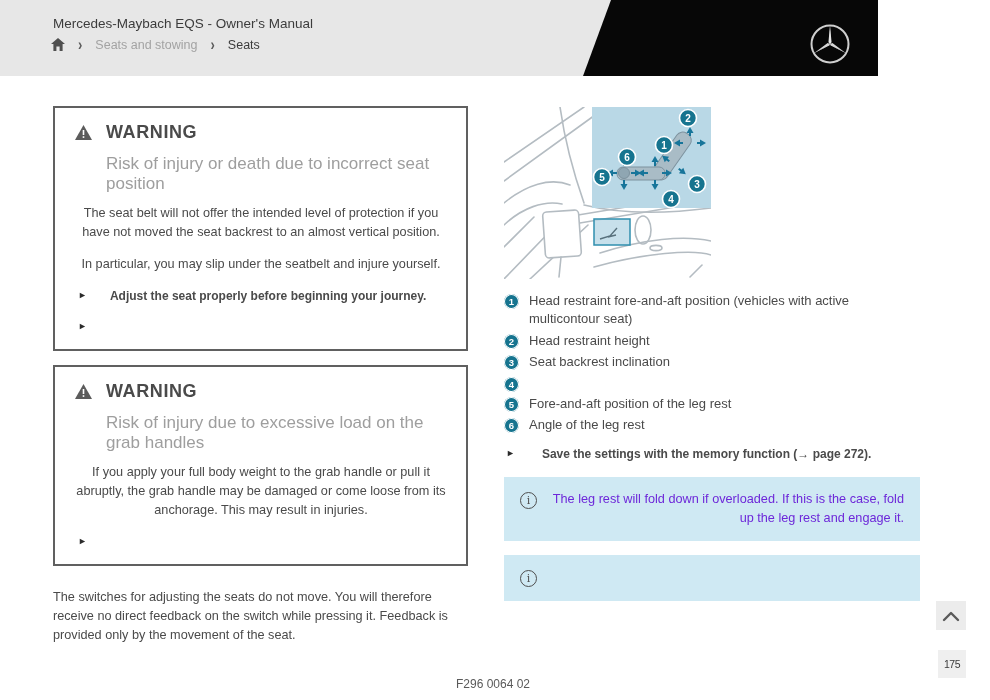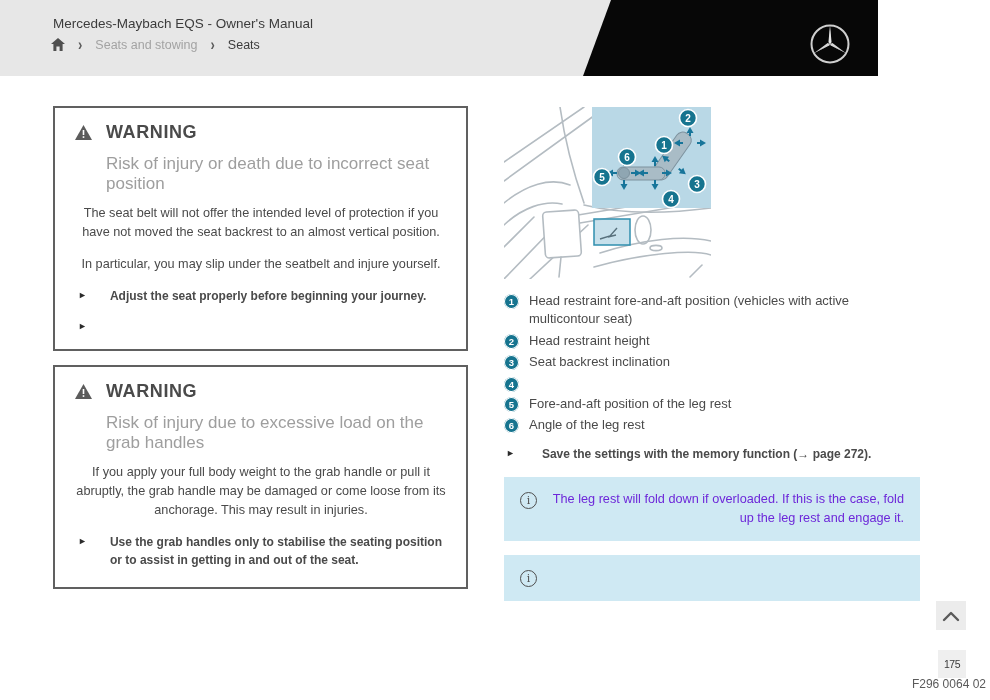--- a/index.html
+++ b/index.html
@@ -43,21 +43,21 @@
                 justify-content:center; margin-top:2px; box-shadow:0 0 0 1px #ffffff inset; }
   .legend-text { font-size:13px; line-height:1.42; color:#4a4a4a; }
   #action-row { display:flex; gap:27px; margin-top:10px; padding-left:2px; }
   .note-box { background:#cfe9f3; display:flex; gap:15px; padding:13px 16px 14px 16px; margin-top:14px; }
   .info-icon { flex:0 0 auto; width:17px; height:17px; border:1.3px solid #4e4e4e; border-radius:50%;
                display:flex; align-items:center; justify-content:center; font-size:11px;
                color:#4e4e4e; margin-top:2px; font-family:"DejaVu Serif",serif; }
   .note-text { font-size:12.7px; line-height:1.48; color:#6d28d9;text-align:right; }
 
   
-  #figure-caption { position:absolute; left:0; top:677px; width:986px; text-align:right;
+  #figure-caption { position:absolute; left:0; top:677px; width:986px; text-align:center;
                     font-size:12px; color:#5a5a5a; }
   #scroll-top-btn { position:absolute; left:936px; top:601px; width:30px; height:29px;
                     background:#ececec; display:flex; align-items:center; justify-content:center;
                     cursor:pointer; }
   #page-badge { position:absolute; left:938px; top:650px; width:28px; height:28px;
                 background:#efefef; display:flex; align-items:center; justify-content:center;
                 font-size:10.5px; color:#3a3a3a; letter-spacing:-0.5px; }
 </style>
 </head>
 <body>
@@ -126,24 +126,24 @@
           </svg>
       </span>
       <span>
         <div class="warn-title">WARNING</div>
         <div class="warn-sub">Risk of injury due to excessive load on the grab handles</div>
       </span>
     </div>
     <div class="warn-p">If you apply your full body weight to the grab handle or pull it abruptly, the grab handle may be damaged or come loose from its anchorage. This may result in injuries.</div>
     <div class="bullet-row">
       <span class="bullet-mark">►</span>
-      <span class="bullet-text">Use the grab handles only to stabilise the seating position or to assist in getting in and out of the seat.</span>
-    </div>
-  </div>
-
+    </div>
+  </div>
+
+  <div id="body-paragraph">The switches for adjusting the seats do not move. You will therefore receive no direct feedback on the switch while pressing it. Feedback is provided only by the movement of the seat.</div>
 </div>
 
 <div id="right-col">
 
   <div id="figure-wrap">
     <svg width="207" height="172" viewBox="0 0 207 172">
 
       <g stroke="#b4bcc2" stroke-width="1.6" fill="none" stroke-linecap="round">
         <path d="M0 55 L80 0"></path>
         <path d="M0 74 L98 3"></path>

